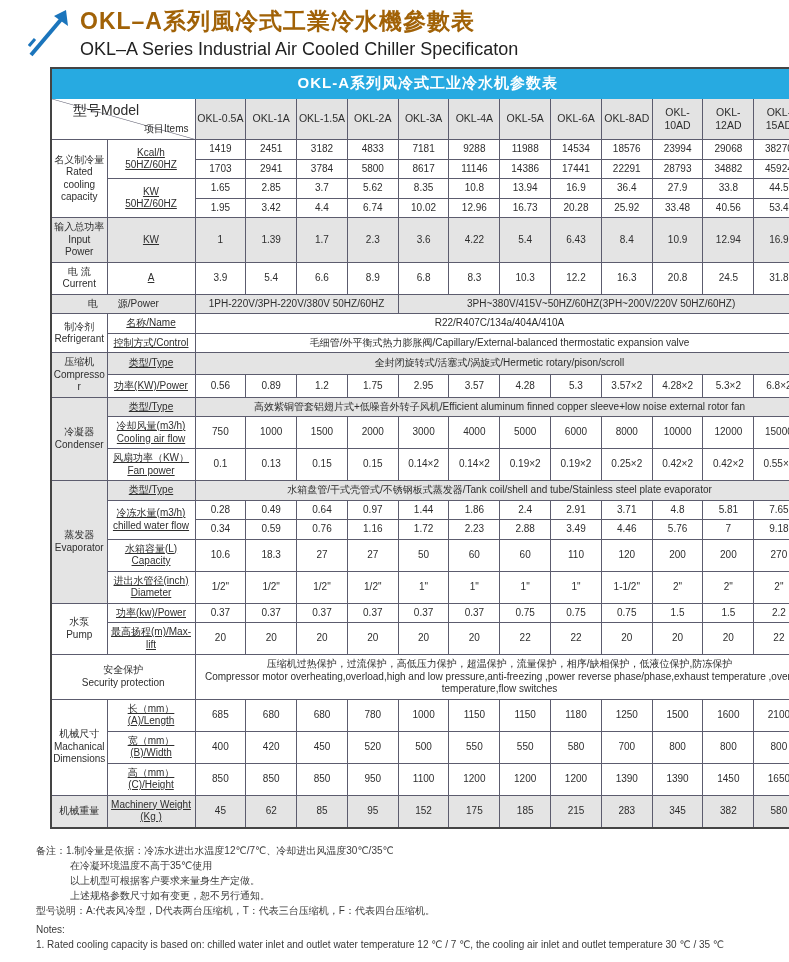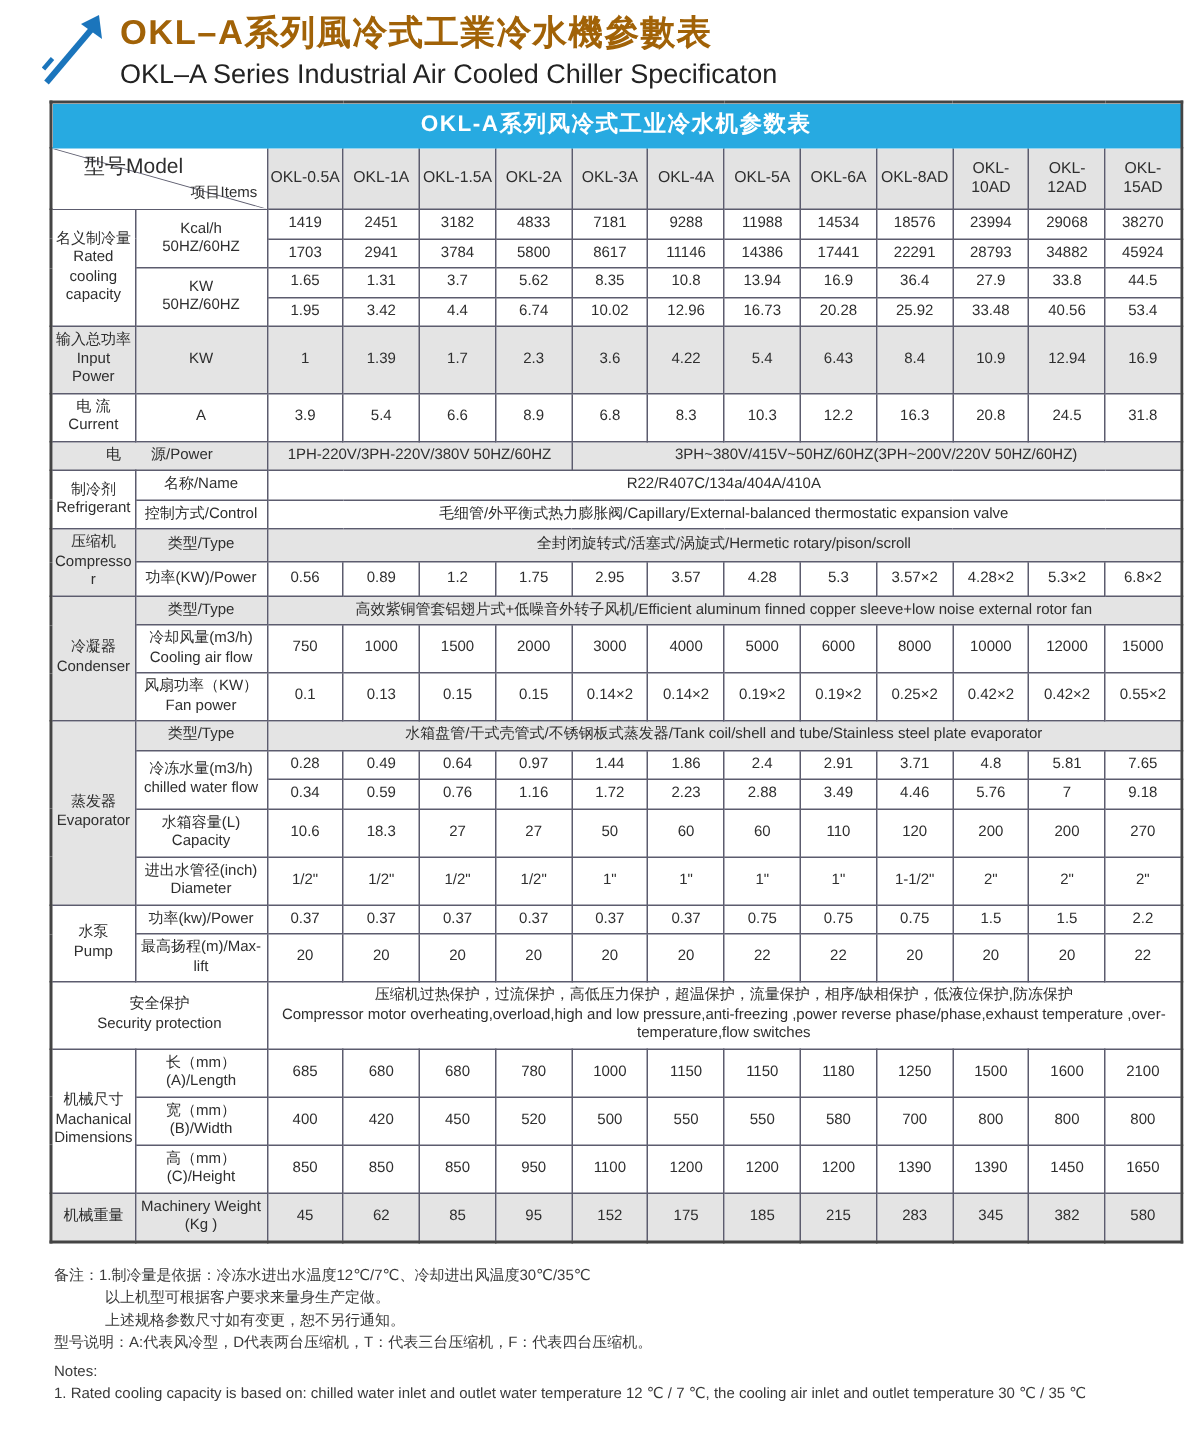--- a/index.html
+++ b/index.html
@@ -9,41 +9,41 @@
     font-family:"Liberation Sans","DejaVu Sans",sans-serif;
     color:#2e2e2e; position:relative; overflow:hidden;
   }
   
   .page-head { display:flex; align-items:flex-start; padding:6px 0 0 28px; }
   .logo { width:44px; height:50px; flex:0 0 44px; margin-top:2px; }
   .titles { margin-left:8px; }
   .title-zh { font-size:23px; font-weight:bold; letter-spacing:1px; color:#a16207; }
   .title-en { font-size:18px; color:#222; margin-top:2px; }
   
-  .spec-table-wrap { margin:7px 33px 0 33px; }
+  .spec-table-wrap { margin:7px 33px 0 50px; }
   table.spec { width:754px; border-collapse:collapse; table-layout:fixed; }
   table.spec td, table.spec th {
     border:1px solid #5c5c6e;
     font-size:10px; line-height:1.25; text-align:center; vertical-align:middle;
     padding:3px 1px; color:#2e2e2e; background:#ffffff;
     overflow:hidden; word-wrap:break-word;
   }
   table.spec { border:2px solid #444; }
   tr.banner td {
     background:#27aae1; color:#ffffff; font-size:15px; font-weight:bold;
     padding:5px 0; letter-spacing:1px; border:1px solid #27aae1;
   }
   tr.head th { background:#e3e3e3; font-weight:normal; font-size:10.5px; padding:7px 0; }
   td.diag { position:relative; padding:0; height:30px; background:#fbfbfb; }
   td.diag svg { position:absolute; left:0; top:0; width:100%; height:100%; }
   td.diag svg line { stroke:#5c5c6e; stroke-width:1; }
   .diag-model { position:absolute; left:21px; top:3px; font-size:14px; }
   .diag-items { position:absolute; right:6px; bottom:4px; font-size:10px; }
   td.lbl { font-size:10px; }
-  td.item { font-size:10px; }
+  td.item { font-size:10px;text-decoration:underline; }
   td.val { font-size:10px; }
   td.spantext { font-size:10px; }
   td.leftspan { text-align:left; padding-left:6px; }
   tr.shade td { background:#e4e4e4; }
   td.cellshade { background:#e4e4e4; }
   
   .notes { margin:14px 0 0 36px; font-size:10px; color:#3a3a3a; line-height:1.5; }
   .notes div { white-space:pre-wrap; }
   .ind1 { padding-left:22px; }
   .ind2 { padding-left:34px; }
@@ -125,21 +125,21 @@
           <td class="val">14386</td>
           <td class="val">17441</td>
           <td class="val">22291</td>
           <td class="val">28793</td>
           <td class="val">34882</td>
           <td class="val">45924</td>
         </tr>
         <tr>
           <td rowspan="2" class="item">KW<br>50HZ/60HZ</td>
           <td class="val">1.65</td>
-          <td class="val">1.31</td>
+          <td class="val">2.85</td>
           <td class="val">3.7</td>
           <td class="val">5.62</td>
           <td class="val">8.35</td>
           <td class="val">10.8</td>
           <td class="val">13.94</td>
           <td class="val">16.9</td>
           <td class="val">36.4</td>
           <td class="val">27.9</td>
           <td class="val">33.8</td>
           <td class="val">44.5</td>
@@ -419,20 +419,21 @@
           <td class="val">345</td>
           <td class="val">382</td>
           <td class="val">580</td>
         </tr>
       </tbody>
   </table>
 </div>
 
 <div class="notes">
     <div>备注：1.制冷量是依据：冷冻水进出水温度12℃/7℃、冷却进出风温度30℃/35℃</div>
+    <div class="ind2">在冷凝环境温度不高于35℃使用</div>
     <div class="ind2">以上机型可根据客户要求来量身生产定做。</div>
     <div class="ind2">上述规格参数尺寸如有变更，恕不另行通知。</div>
     <div>型号说明：A:代表风冷型，D代表两台压缩机，T：代表三台压缩机，F：代表四台压缩机。</div>
   </div>
 <div class="notes" style="margin-top:4px">
     <div>Notes:</div>
     <div>1. Rated cooling capacity is based on: chilled water inlet and outlet water temperature 12 ℃ / 7 ℃, the cooling air inlet and outlet temperature 30 ℃ / 35 ℃</div>
   </div>
 
 </body></html>

